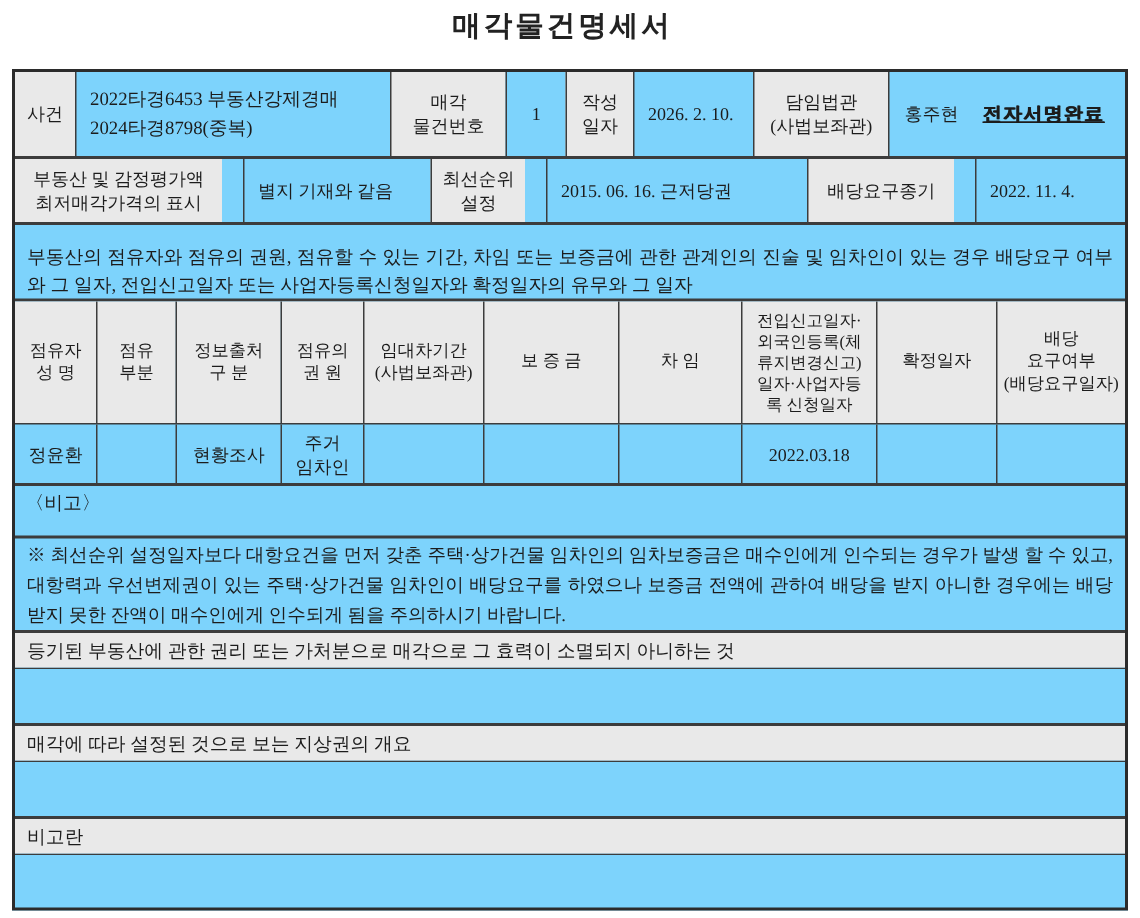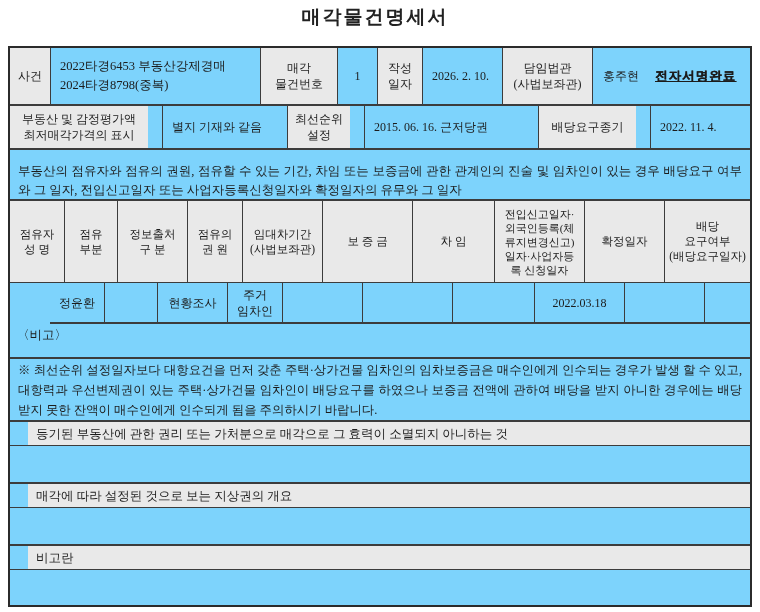--- a/index.html
+++ b/index.html
@@ -67,21 +67,21 @@
     width: 100%;
     font-size: 12.5px; line-height: 19px;
     padding: 1px 8px 0 8px;
     text-align: justify;
   }
 
   
   .rh { height: 82px; }
   .rh .cell { font-size: 11.5px; line-height: 15px; }
   .rh .small-lh { line-height: 14px; font-size: 11px; padding: 2px 1px; }
-  .rd { height: 41px; margin-left: 40px; }
+  .rd { height: 41px; }
   .oc1 { width: 54px; }
   .oc2 { width: 53px; }
   .oc3 { width: 70px; }
   .oc4 { width: 55px; }
   .oc5 { width: 80px; }
   .oc6 { width: 90px; }
   .oc7 { width: 82px; }
   .oc8 { width: 90px; }
   .oc9 { width: 80px; }
   .oc10 { flex: 1; }
@@ -99,21 +99,20 @@
     text-align: justify;
   }
 
   
   .sh { height: 24px; }
   .sec-h {
     width: 100%;
     justify-content: flex-start; text-align: center;
     padding-left: 8px;
     font-size: 12.5px;
-    margin-left: 18px;
   }
   .se { height: 38px; }
   .empty-cell { width: 100%; }
 </style>
 </head>
 <body>
 
 <div class="page">
 
   <div class="title">매각물건명세서</div>

